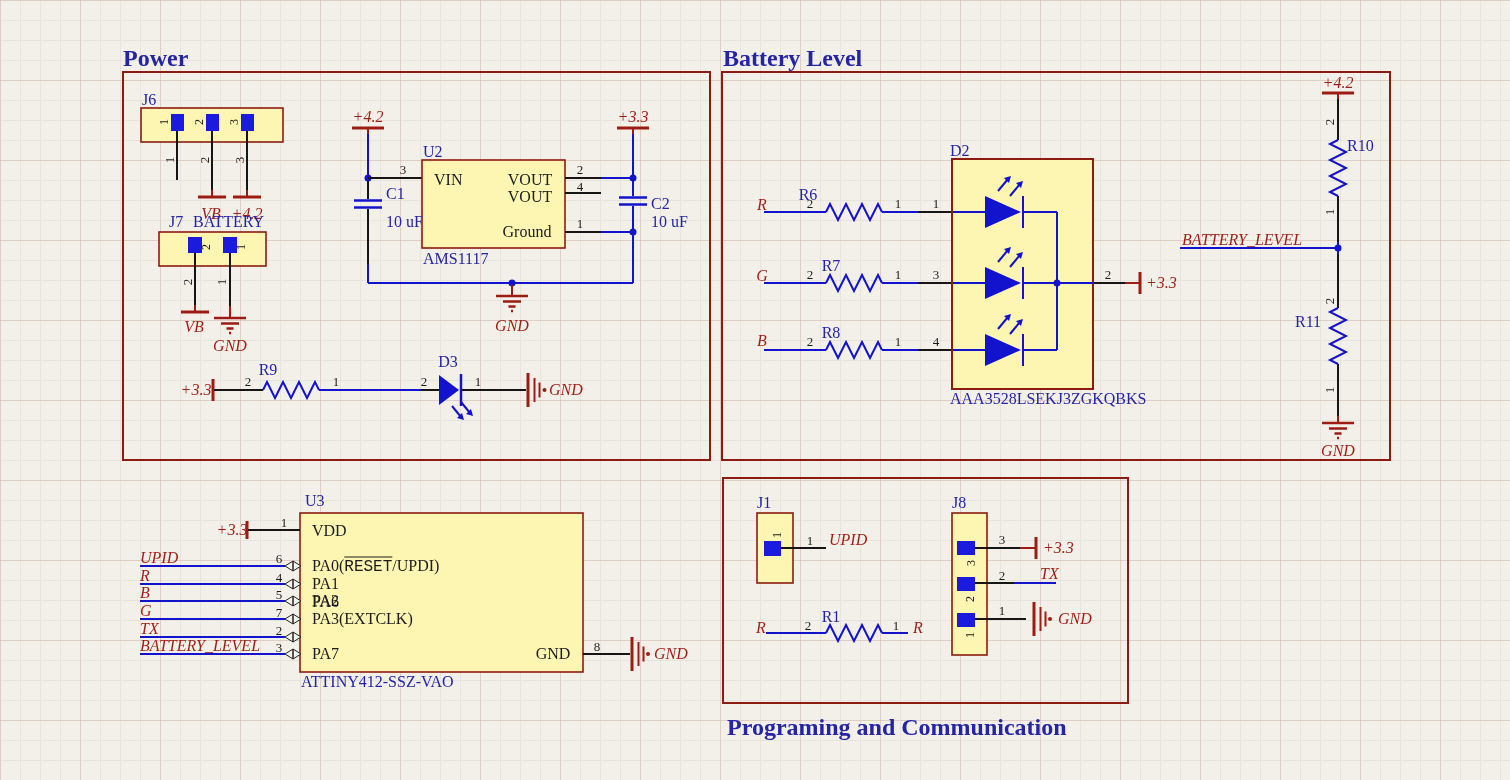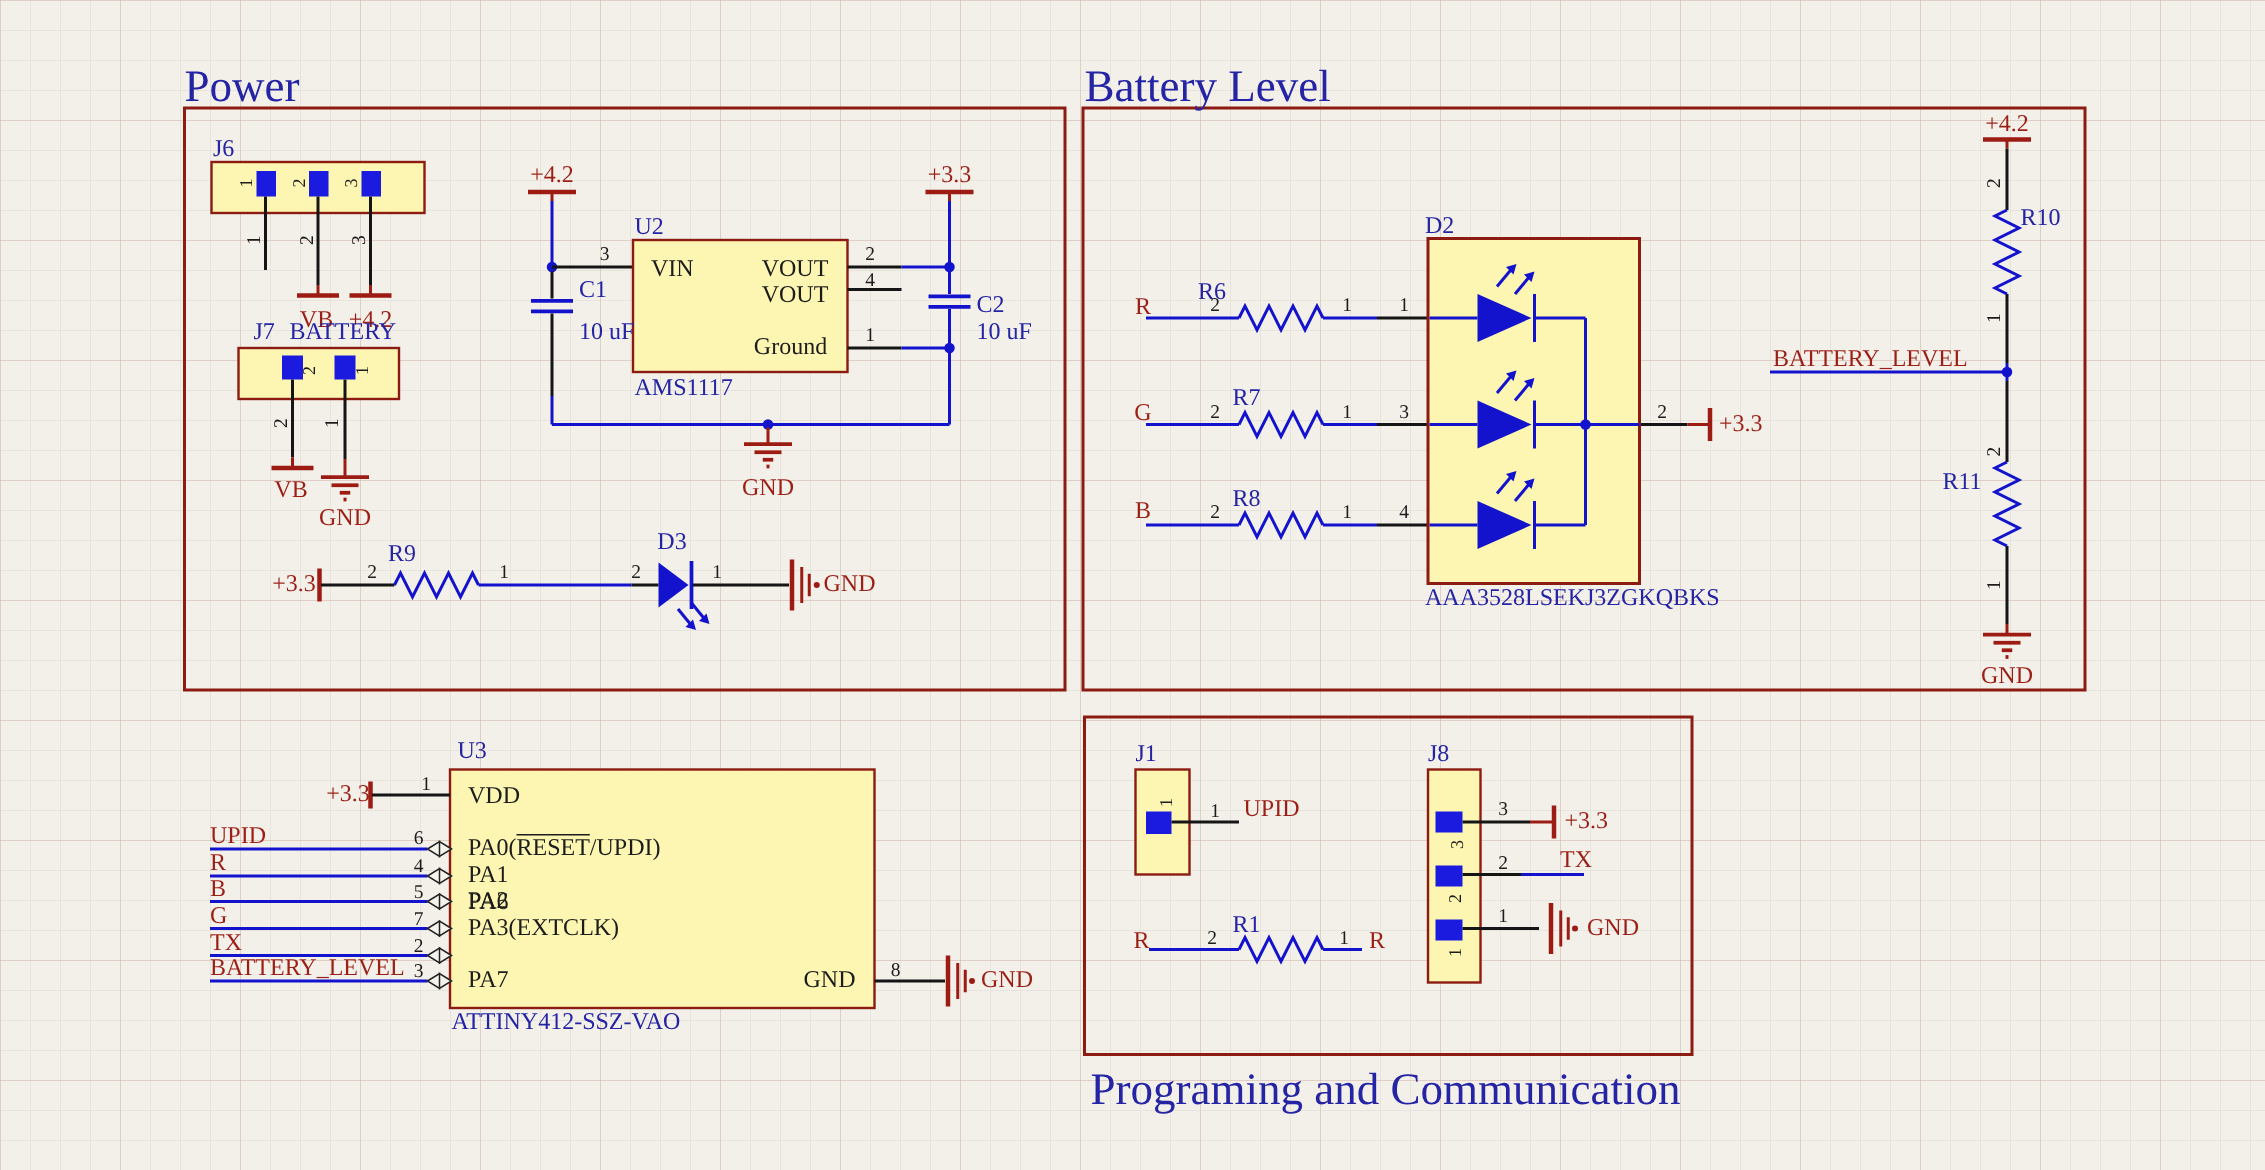--- a/index.html
+++ b/index.html
@@ -12,27 +12,27 @@
       linear-gradient(#e7e4dd 1px, transparent 1px),
       linear-gradient(90deg,#e7e4dd 1px, transparent 1px);
     background-size:80px 80px,80px 80px,20px 20px,20px 20px;
     font-family:"Liberation Serif","DejaVu Serif",serif;
   }
   .gfx{position:absolute;left:0;top:0;}
   .t{position:absolute;white-space:nowrap;line-height:1;transform:translate(-50%,-50%);}
   .tl{transform:translate(0,-50%);}
   .rot{transform:translate(-50%,-50%) rotate(-90deg);}
   .navy{color:#2424a4;}
-  .red{color:#9c1f16;}
+  .red{color:#9c1f16;font-style:italic;}
   .blk{color:#1c1c1c;}
-  .s26{font-size:30px;}
+  .s26{font-size:24px;font-weight:bold;}
   .s16{font-size:16px;}
   .s13{font-size:13px;}
   .s12{font-size:12px;}
-  .ov{text-decoration:overline;}
+  .ov{text-decoration:overline;font-family:Liberation Mono, monospace;}
 </style>
 </head>
 <body>
 
 <div class="canvas">
 
 <svg class="gfx" width="1510" height="780" viewBox="0 0 1510 780">
 
   <g>
     <rect x="123" y="72" width="587" height="388" fill="none" stroke="#8c1c12" stroke-width="2"></rect>

